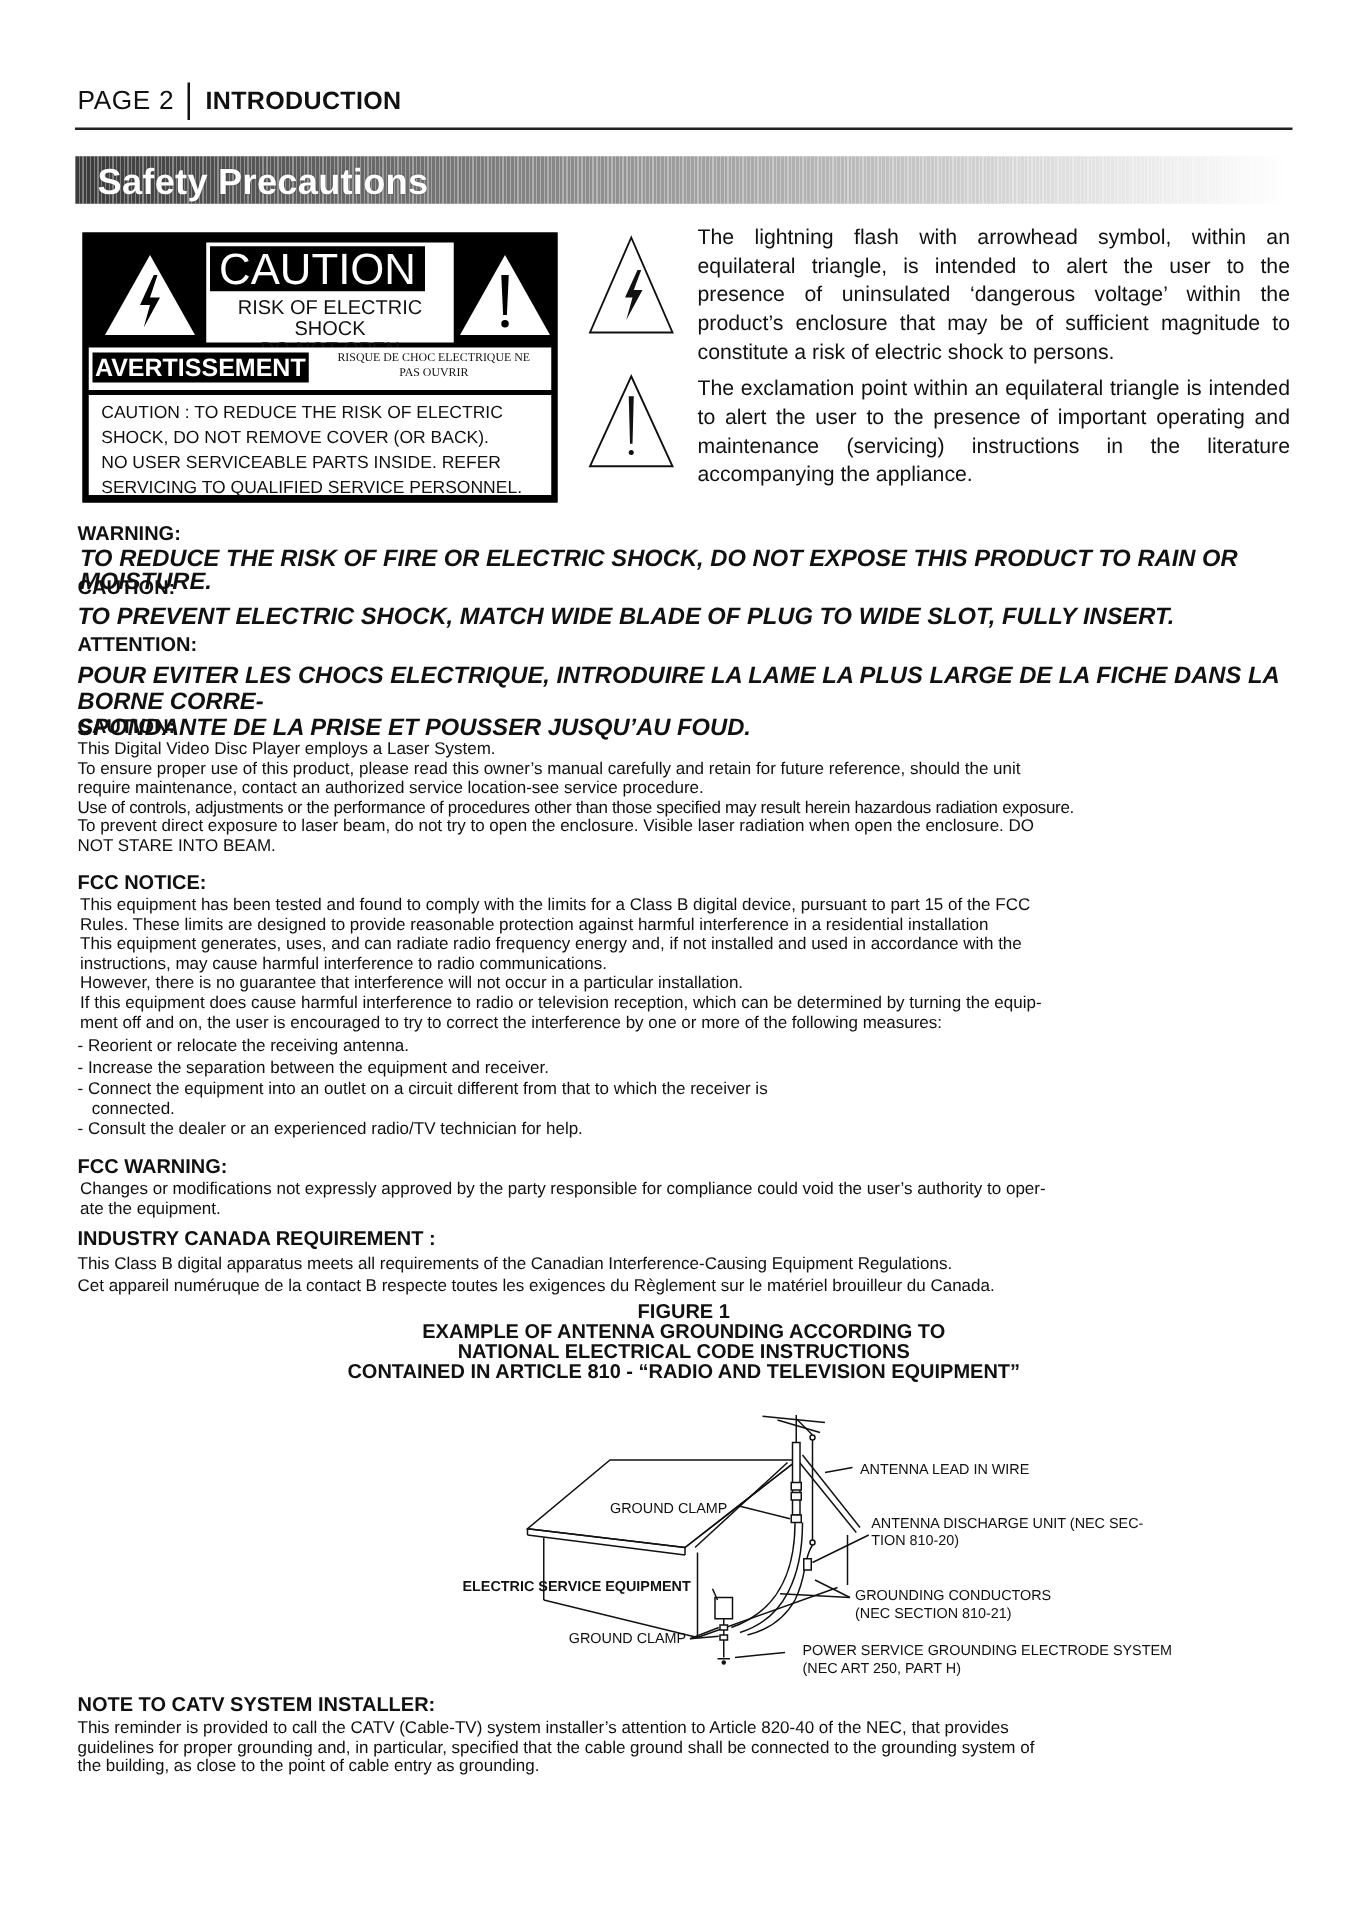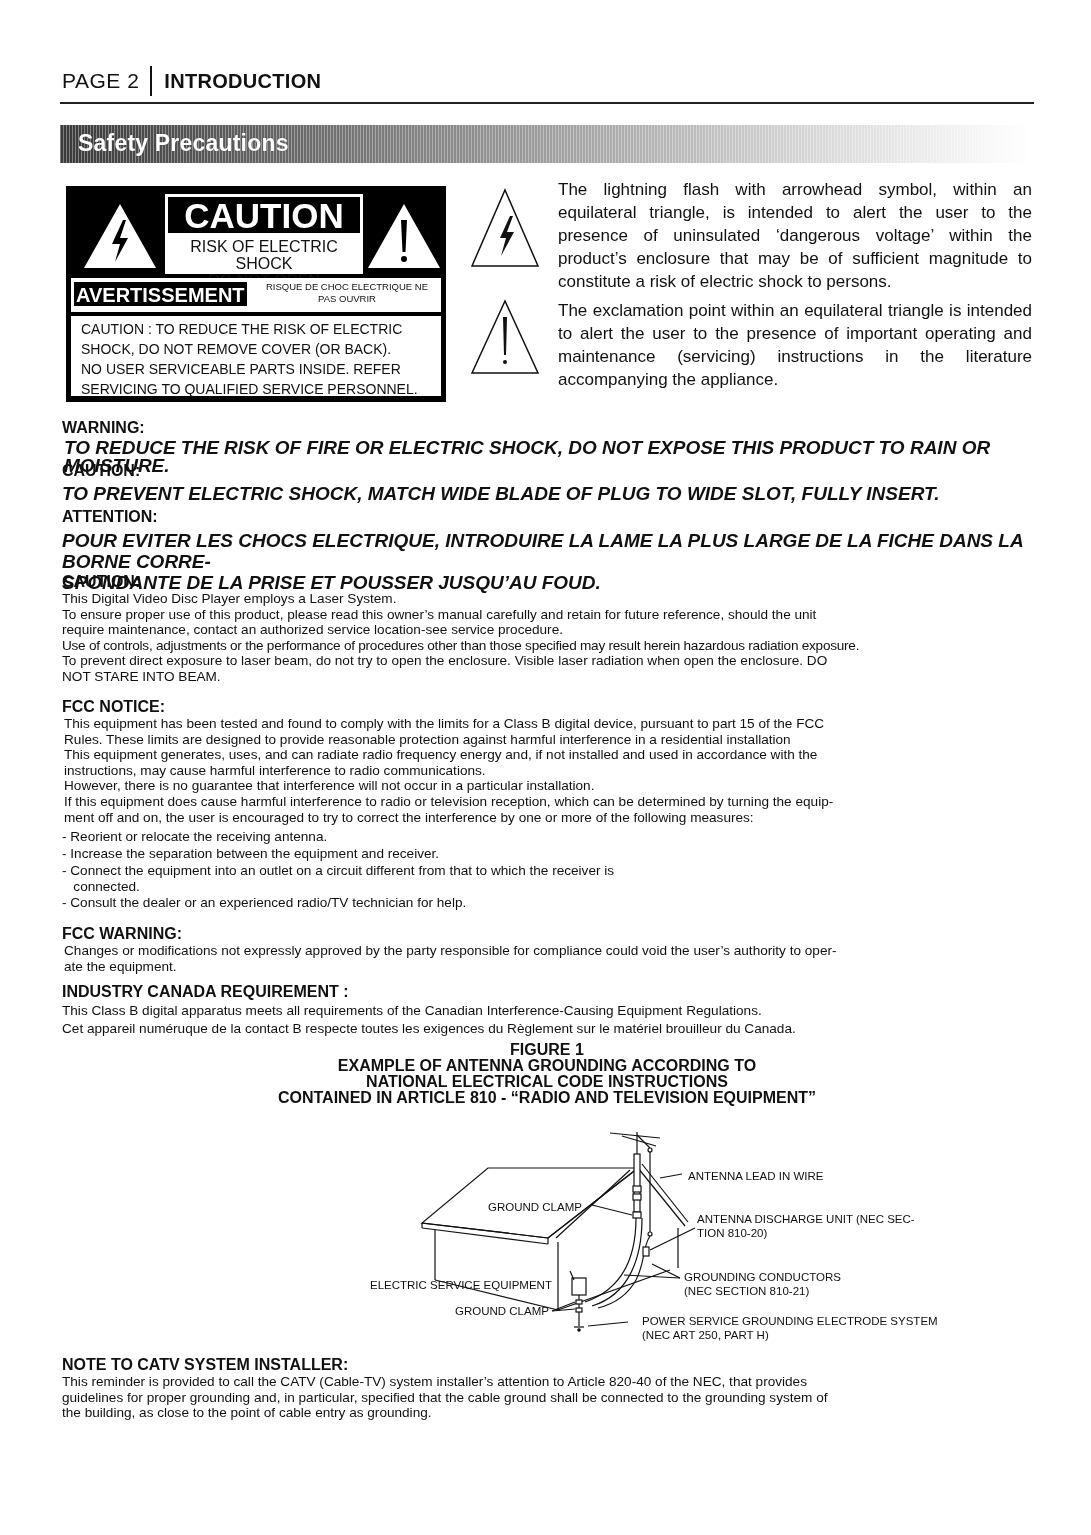--- a/index.html
+++ b/index.html
@@ -13,34 +13,34 @@
   #hdr .sep { width: 2px; height: 30px; background: #111; margin: 0 12px 0 11px; }
   #hdr .sect { font-size: 20px; font-weight: bold; letter-spacing: 0.3px; }
   #hdr-rule { left: 60px; top: 102px; width: 974px; height: 2px; background: #222; }
 
   
   #banner { left: 60px; top: 125px; width: 970px; height: 38px;
             background:
               repeating-linear-gradient(90deg, rgba(255,255,255,0.35) 0 1px, rgba(255,255,255,0) 1px 3px),
               linear-gradient(90deg, #3a3a3a 0%, #6a6a6a 25%, #a8a8a8 55%, #dcdcdc 80%, #ffffff 100%); }
   #banner span { position: absolute; left: 18px; top: 5px; color: #fff; font-weight: bold;
-                 font-size: 23px; letter-spacing: 0.2px; text-shadow: 0 0 1px #333; text-align: right; }
+                 font-size: 29px; letter-spacing: 0.2px; text-shadow: 0 0 1px #333; text-align: right; }
 
   
   #label { left: 66px; top: 186px; width: 380px; height: 216px; background: #000;
            box-sizing: border-box; border: 2px solid #000; }
   #label .tri { position: absolute; top: 14px; }
   #label .cbox { position: absolute; left: 97px; top: 6px; width: 198px; height: 80px; background: #fff; }
-  #label .cbox .cw { position: absolute; left: 3px; top: 3px; width: 192px; height: 36px; background: #000;
-                     color: #fff; font-weight: bold; font-size: 35px; text-align: center; line-height: 38px; }
+  #label .cbox .cw { position: absolute; left: 3px; top: 3px; width: 172px; height: 36px; background: #000;
+                     color: #fff; font-weight: normal; font-size: 35px; text-align: center; line-height: 38px; }
   #label .cbox .l1 { position: absolute; left: 0; width: 100%; top: 44px; text-align: center; font-size: 16px; line-height: 17px; }
   #label .av { position: absolute; left: 3px; top: 90px; width: 370px; height: 34px; background: #fff; }
   #label .av .avw { position: absolute; left: 3px; top: 4px; height: 24px; padding: 0 2px; background: #000; color: #fff;
                     font-weight: bold; font-size: 20px; line-height: 26px; }
-  #label .av .avt { position: absolute; left: 184px; top: 3px; width: 184px; text-align: center; font-size: 9.5px; line-height: 12px; }
+  #label .av .avt { position: absolute; left: 184px; top: 3px; width: 184px; text-align: center; font-size: 9.5px; line-height: 12px; font-family: Liberation Serif, serif; }
   #label .inst { position: absolute; left: 3px; top: 128px; width: 370px; height: 80px; background: #fff;
                  box-sizing: border-box; padding: 3px 0 0 10px; font-size: 14px; line-height: 20px; }
 
   
   .symrow { left: 470px; width: 562px; }
   .symrow .ic { position: absolute; left: 0; top: 0; }
   .symrow p { position: absolute; left: 88px; top: 0; width: 474px; margin: 0; font-size: 17px; line-height: 23px; text-align: justify; }
 
   
   .h { font-weight: bold; font-size: 16px; line-height: 18px; }
@@ -237,21 +237,21 @@
     <line x1="192" y1="181" x2="215" y2="172"></line>
     <line x1="192" y1="181" x2="215" y2="179"></line>
     <line x1="228" y1="196" x2="268" y2="192"></line>
   </svg>
   <div class="dl" style="left:328px; top:39px;">ANTENNA LEAD IN WIRE</div>
   <div class="dl" style="left:128px; top:70px;">GROUND CLAMP</div>
   <div class="dl" style="left:337px; top:82px;">
     <div>ANTENNA DISCHARGE UNIT (NEC SEC-</div>
     <div>TION 810-20)</div>
   </div>
-  <div class="dl" style="left:10px; top:148px;">ELECTRIC SERVICE EQUIPMENT</div>
+  <div class="dl" style="left:10px; top:133px;font-weight:bold;">ELECTRIC SERVICE EQUIPMENT</div>
   <div class="dl" style="left:324px; top:140px;">
     <div>GROUNDING CONDUCTORS</div>
     <div>(NEC SECTION 810-21)</div>
   </div>
   <div class="dl" style="left:95px; top:174px;">GROUND CLAMP</div>
   <div class="dl" style="left:282px; top:184px;">
     <div>POWER SERVICE GROUNDING ELECTRODE SYSTEM</div>
     <div>(NEC ART 250, PART H)</div>
   </div>
 </div>

